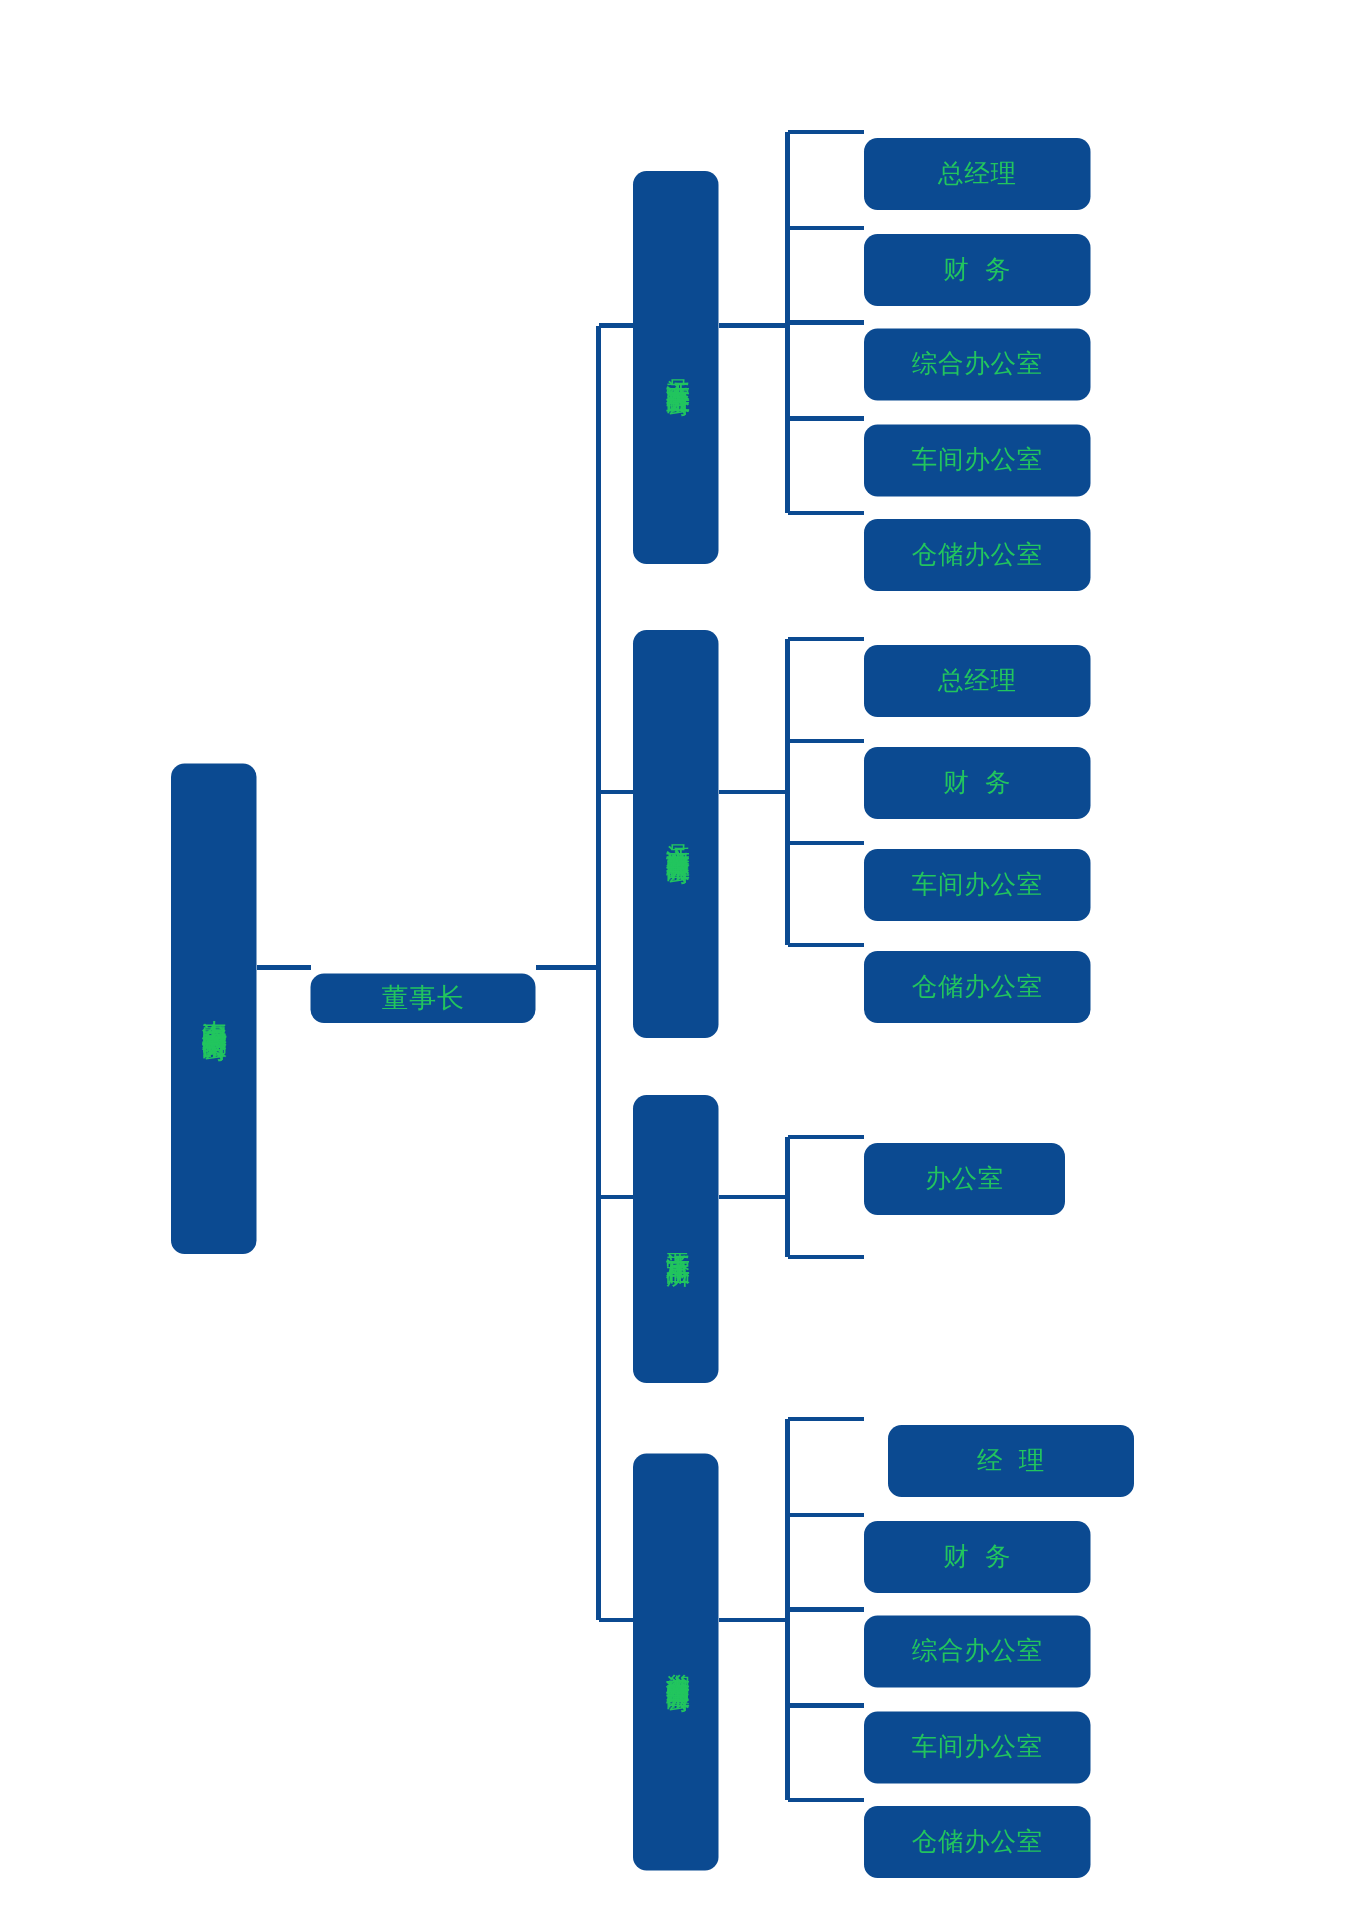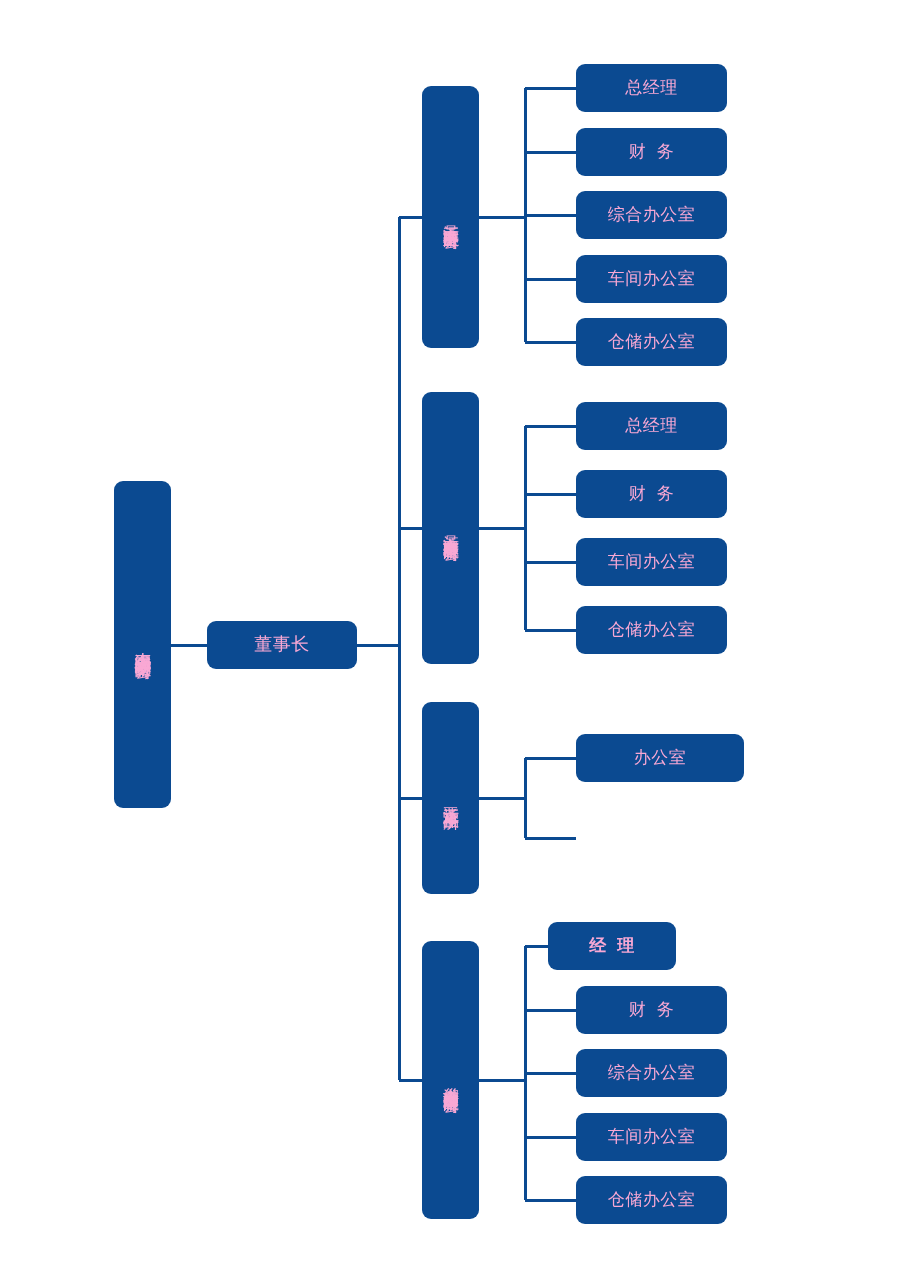--- a/index.html
+++ b/index.html
@@ -18,29 +18,30 @@
     position: absolute;
     left: 0;
     top: 0;
     width: 900px;
     height: 1288px;
   }
   .node {
     position: absolute;
     box-sizing: border-box;
     background: #0B4A91;
-    color: #f9a8d4;
+    color: #22c55e;
     border-radius: 9px;
     display: flex;
     align-items: center;
     justify-content: center;
     text-align: right;
     line-height: 1.18;
     letter-spacing: 0.5px;
     z-index: 5;
+    margin-top: 28px;
   }
   .node.vertical {
     writing-mode: vertical-rl;
     text-orientation: upright;
     letter-spacing: 1px;
   }
   .node.root {
     font-size: 17px;
   }
   .node.chair {
@@ -107,42 +108,42 @@
       <line x1="525" y1="946" x2="576" y2="946"></line>
       <line x1="525" y1="1010" x2="576" y2="1010"></line>
       <line x1="525" y1="1073" x2="576" y2="1073"></line>
       <line x1="525" y1="1137" x2="576" y2="1137"></line>
       <line x1="525" y1="1200" x2="576" y2="1200"></line>
     </g>
   </svg>
 
   <div class="node root vertical" style="left:114px; top:481px; width:57px; height:327px;">上海正书国际贸易有限公司</div>
 
-  <div class="node chair" style="left:207px; top:621px; width:150px; height:48px;">董事长</div>
+  <div class="node chair" style="left:207px; top:621px; width:150px; height:33px;">董事长</div>
 
   <div class="node unit vertical" style="left:422px; top:86px; width:57px; height:262px;">吴江市正宇鞋业有限公司</div>
 
   <div class="node leaf" style="left:576px; top:64px; width:151px; height:48px;">总经理</div>
   <div class="node leaf" style="left:576px; top:128px; width:151px; height:48px;">财  务</div>
   <div class="node leaf" style="left:576px; top:191px; width:151px; height:48px;">综合办公室</div>
   <div class="node leaf" style="left:576px; top:255px; width:151px; height:48px;">车间办公室</div>
   <div class="node leaf" style="left:576px; top:318px; width:151px; height:48px;">仓储办公室</div>
 
   <div class="node unit vertical" style="left:422px; top:392px; width:57px; height:272px;">吴江市方木鞋服整理有限公司</div>
 
   <div class="node leaf" style="left:576px; top:402px; width:151px; height:48px;">总经理</div>
   <div class="node leaf" style="left:576px; top:470px; width:151px; height:48px;">财  务</div>
   <div class="node leaf" style="left:576px; top:538px; width:151px; height:48px;">车间办公室</div>
   <div class="node leaf" style="left:576px; top:606px; width:151px; height:48px;">仓储办公室</div>
 
   <div class="node unit vertical" style="left:422px; top:702px; width:57px; height:192px;">晋江市正宇检品所</div>
 
-  <div class="node leaf" style="left:576px; top:734px; width:168px; height:48px;">办公室</div>
+  <div class="node leaf" style="left:576px; top:734px; width:134px; height:48px;">办公室</div>
 
   <div class="node unit vertical" style="left:422px; top:941px; width:57px; height:278px;">巢湖市含山服饰整理有限公司</div>
 
-  <div class="node leaf" style="left:548px; top:922px; width:128px; height:48px;font-weight:bold;">经  理</div>
+  <div class="node leaf" style="left:592px; top:922px; width:164px; height:48px;">经  理</div>
   <div class="node leaf" style="left:576px; top:986px; width:151px; height:48px;">财  务</div>
   <div class="node leaf" style="left:576px; top:1049px; width:151px; height:48px;">综合办公室</div>
   <div class="node leaf" style="left:576px; top:1113px; width:151px; height:48px;">车间办公室</div>
   <div class="node leaf" style="left:576px; top:1176px; width:151px; height:48px;">仓储办公室</div>
 
 </div>
 
 </body></html>

